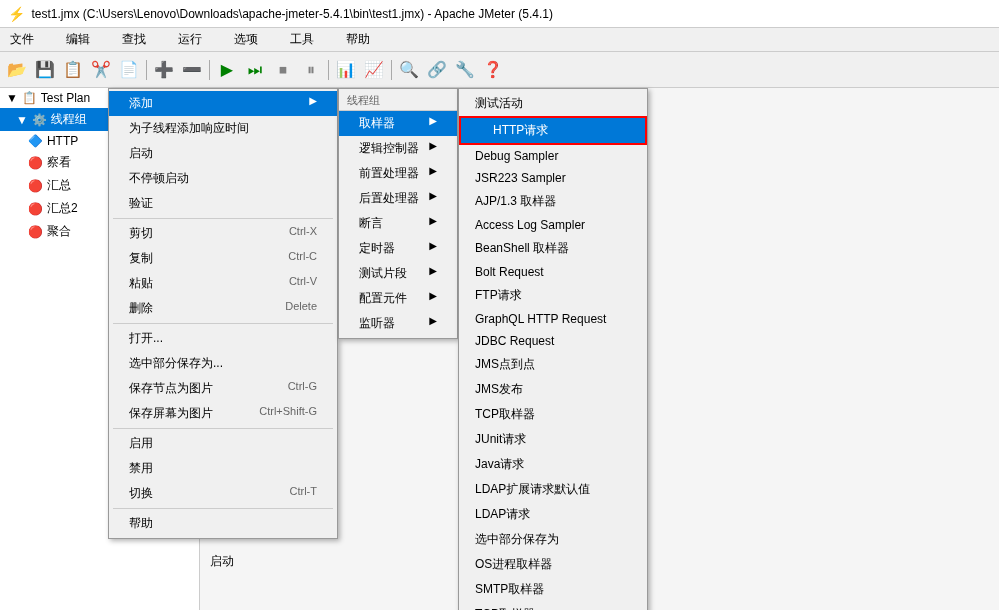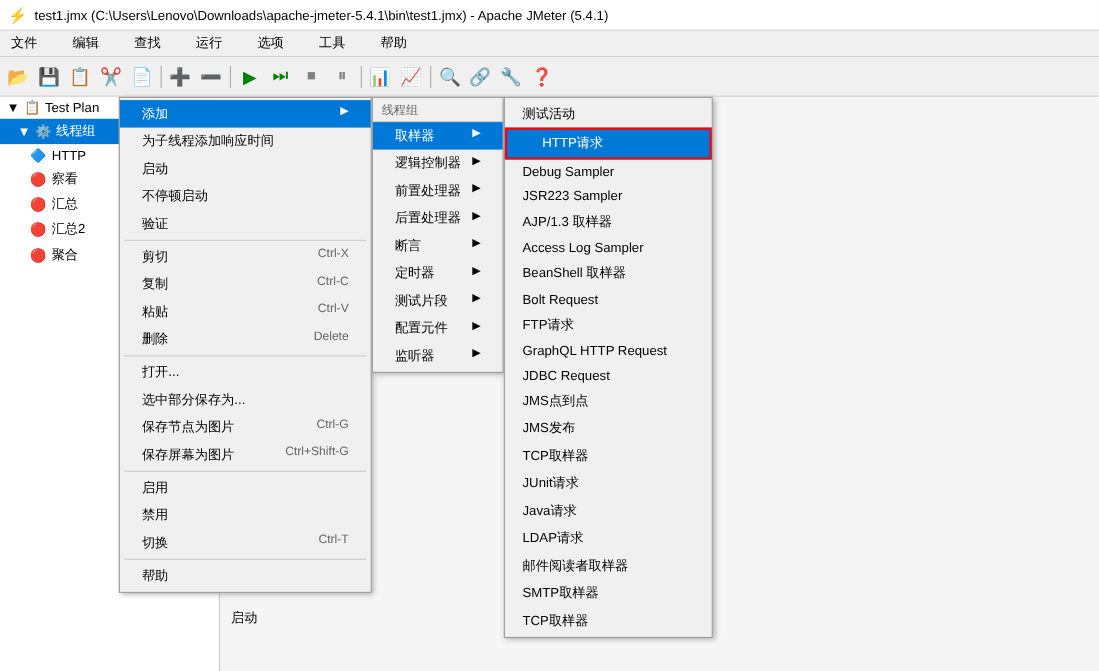--- a/index.html
+++ b/index.html
@@ -501,24 +501,30 @@
   <div class="ctx-menu-item-normal">
     <span>TCP取样器</span>
   </div>
   <div class="ctx-menu-item-normal">
     <span>JUnit请求</span>
   </div>
   <div class="ctx-menu-item-normal">
     <span>Java请求</span>
   </div>
   <div class="ctx-menu-item-normal">
+    <span>LDAP扩展请求默认值</span>
+  </div>
+  <div class="ctx-menu-item-normal">
     <span>LDAP请求</span>
   </div>
   <div class="ctx-menu-item-normal">
-    <span>邮件阅读者取样器</span>
+    <span>选中部分保存为</span>
+  </div>
+  <div class="ctx-menu-item-normal">
+    <span>OS进程取样器</span>
   </div>
   <div class="ctx-menu-item-normal">
     <span>SMTP取样器</span>
   </div>
   <div class="ctx-menu-item-normal">
     <span>TCP取样器</span>
   </div>
 </div>
 
 </body></html>

